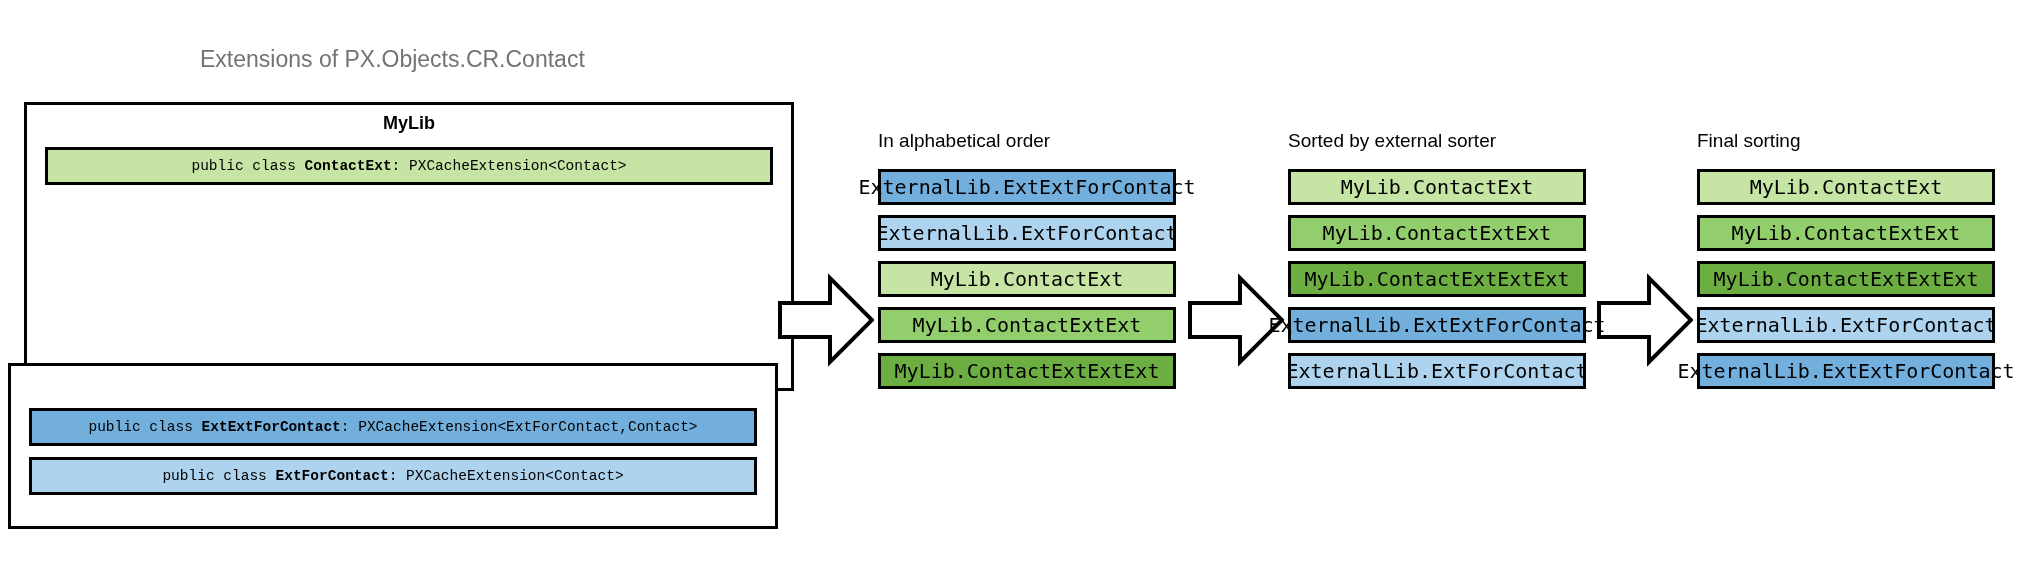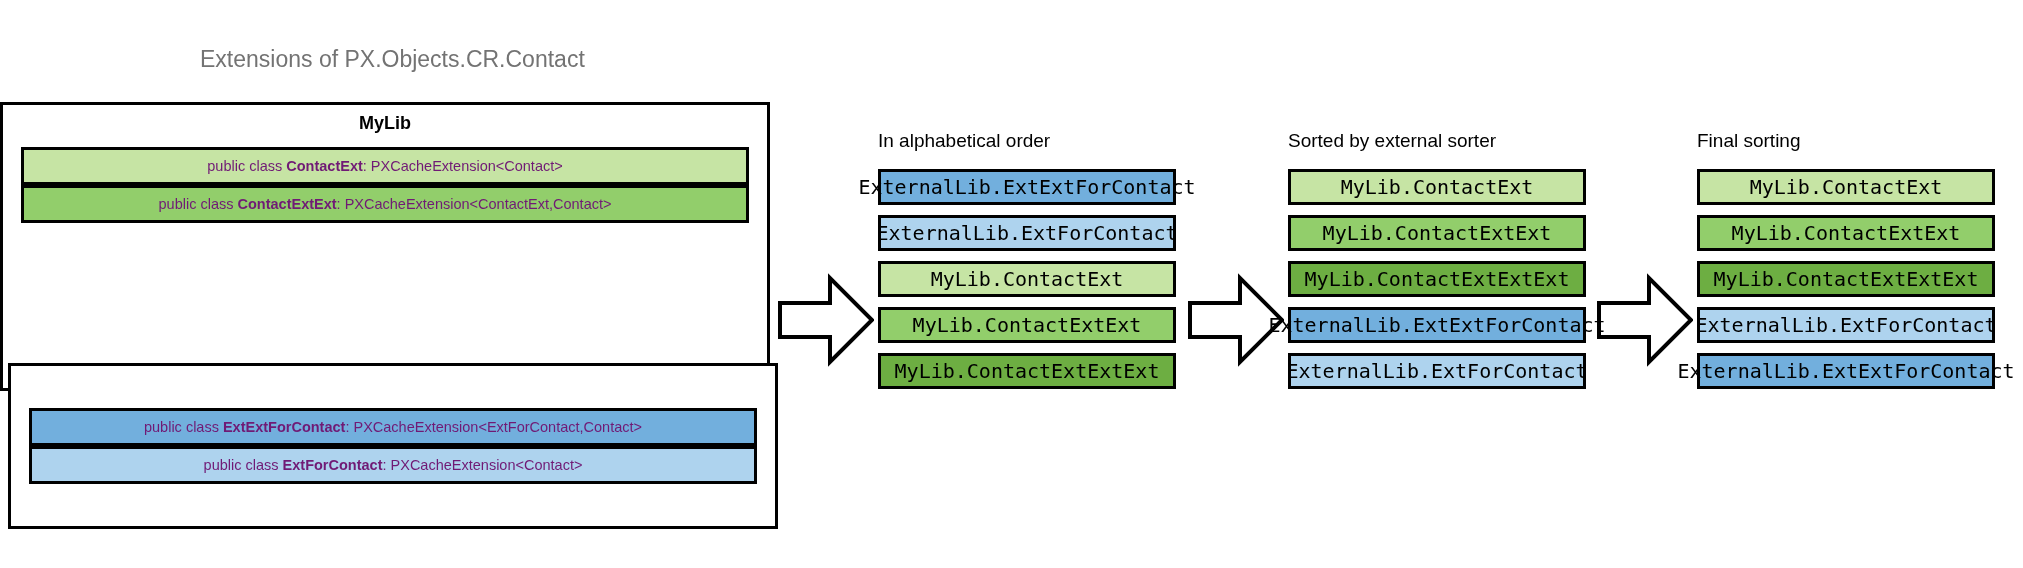--- a/index.html
+++ b/index.html
@@ -26,21 +26,21 @@
   }
 
   
   .lib-panel {
     position: absolute;
     border: 3px solid #000000;
     background: #ffffff;
     box-sizing: border-box;
   }
   #lib-panel-mylib {
-    left: 0;
+    left: 24px;
     top: 102px;
     width: 770px;
     height: 289px;
   }
   #lib-panel-externallib {
     left: 8px;
     top: 363px;
     width: 770px;
     height: 166px;
   }
@@ -56,31 +56,31 @@
   }
   .lib-rows {
     position: absolute;
     left: 18px;
     right: 18px;
     top: 42px;
   }
   .class-row {
     border: 3px solid #000000;
     box-sizing: border-box;
-    margin-bottom: 0;
+    margin-bottom: 11px;
     min-height: 38px;
     display: flex;
     align-items: center;
     justify-content: center;
     text-align: center;
     padding: 4px 6px;
-    font-family: Liberation Sans, sans-serif;
+    font-family: Liberation Mono, monospace;
     font-size: 14.5px;
     line-height: 18px;
-    color: #701a75;
+    color: #000000;
   }
   .class-row .kw { font-weight: normal; }
   .class-row .cname { font-weight: bold; }
 
   
   .fill-green-1 { background: #c6e4a4; }
   .fill-green-2 { background: #92ce6b; }
   .fill-green-3 { background: #6dae42; }
   .fill-blue-1  { background: #aed3ee; }
   .fill-blue-2  { background: #72afdd; }
@@ -131,23 +131,20 @@
 <body>
 
 <div id="diagram-title">Extensions of PX.Objects.CR.Contact</div>
 
 <div class="lib-panel" id="lib-panel-mylib">
   <div class="lib-panel-title">MyLib</div>
   <div class="lib-rows">
     <div class="class-row fill-green-1">
       <span><span class="kw">public class </span><span class="cname">ContactExt</span><span class="kw">: PXCacheExtension&lt;Contact&gt;</span></span>
     </div>
-    <div class="class-row fill-green-2">
-      <span><span class="kw">public class </span><span class="cname">ContactExtExt</span><span class="kw">: PXCacheExtension&lt;ContactExt,Contact&gt;</span></span>
-    </div>
   </div>
 </div>
 
 <div class="lib-panel" id="lib-panel-externallib">
   <div class="lib-rows">
     <div class="class-row fill-blue-2">
       <span><span class="kw">public class </span><span class="cname">ExtExtForContact</span><span class="kw">: PXCacheExtension&lt;ExtForContact,Contact&gt;</span></span>
     </div>
     <div class="class-row fill-blue-1">
       <span><span class="kw">public class </span><span class="cname">ExtForContact</span><span class="kw">: PXCacheExtension&lt;Contact&gt;</span></span>

